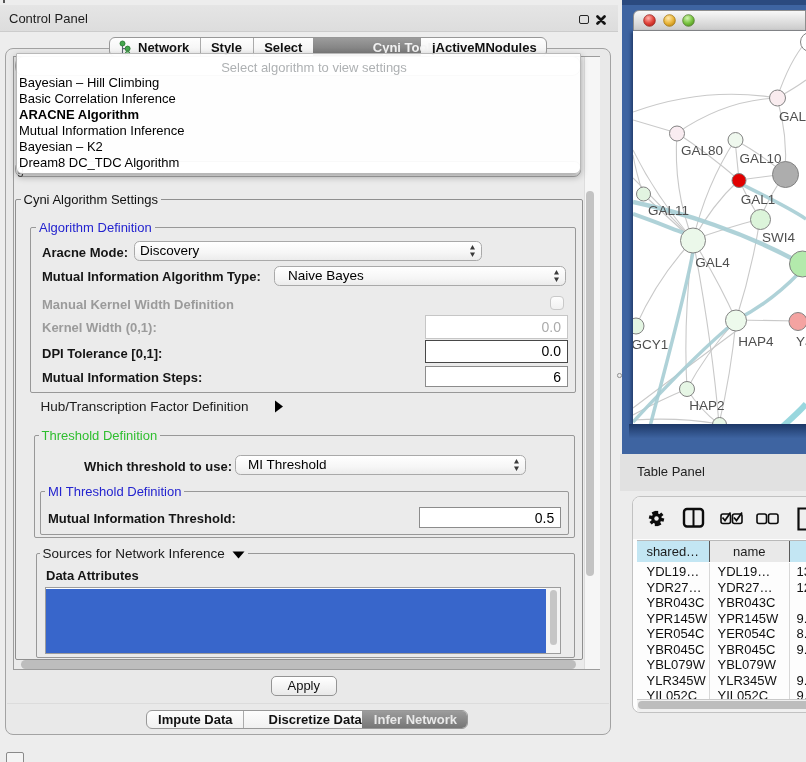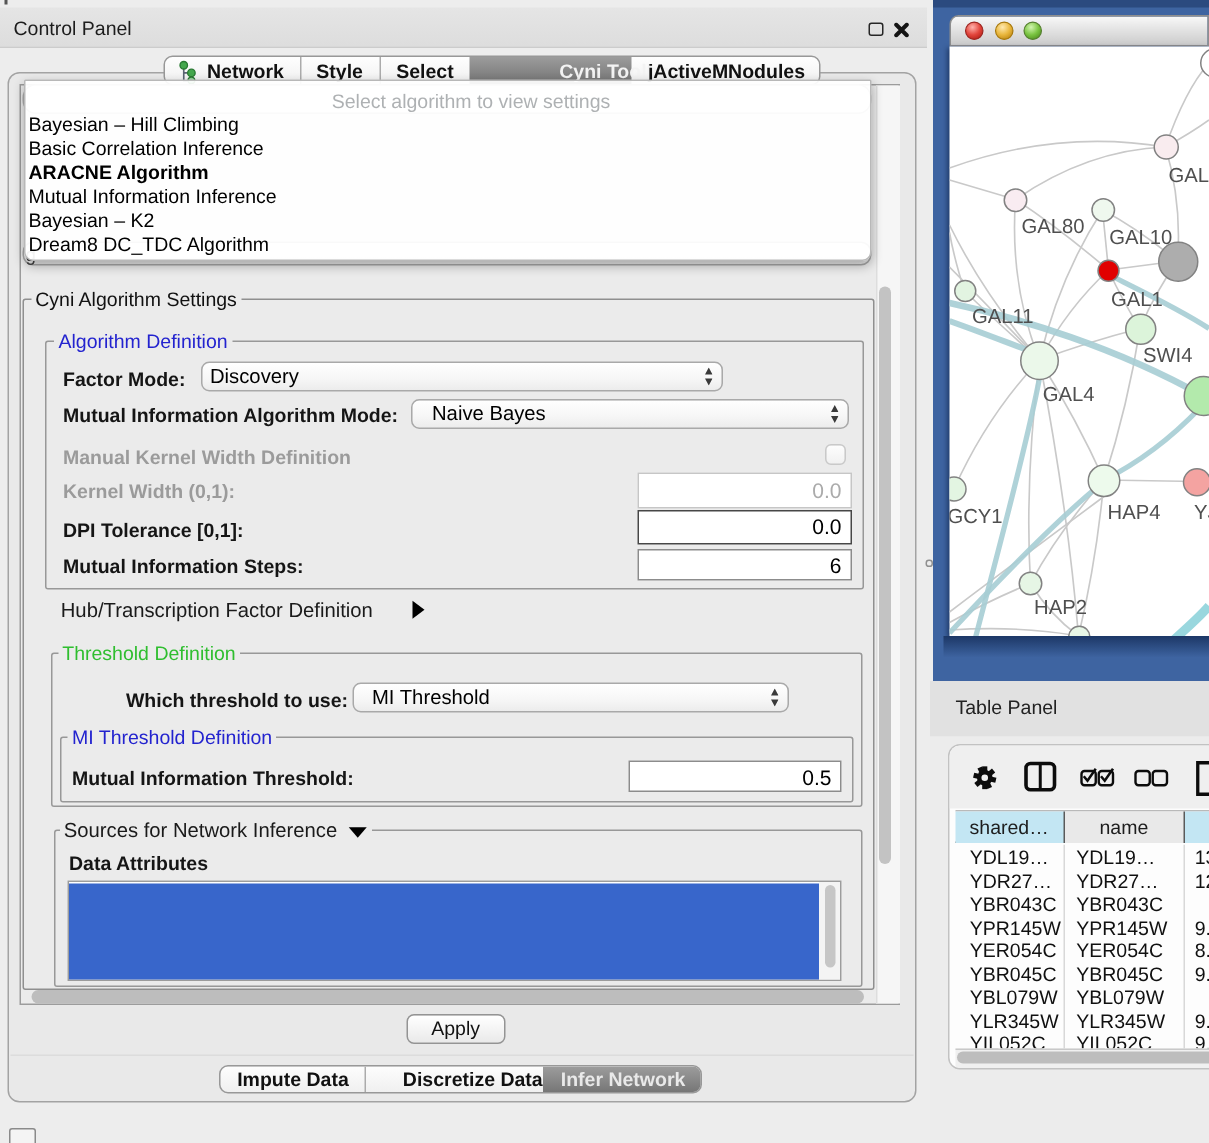--- a/index.html
+++ b/index.html
@@ -61,28 +61,28 @@
 <div class="abs" style="left:17px;top:162.5px;font-size:12.5px;color:#444;">g</div>
 
 <div class="grp" style="left:14.5px;top:198.5px;width:566.5px;height:459px;border-color:#8f8f8f;">
   <span style="left:5px;color:#111;">Cyni Algorithm Settings</span>
 </div>
 
 <div class="grp" style="left:30px;top:226.5px;width:543.5px;height:164.5px;">
   <span style="left:5px;color:#2323cf;">Algorithm Definition</span>
 </div>
 
-<div class="lbl" style="left:42px;top:244.5px;">Factor Mode:</div>
+<div class="lbl" style="left:42px;top:244.5px;">Aracne Mode:</div>
 <div class="combo" style="left:134px;top:241.3px;width:348px;height:19.5px;line-height:18.5px;padding-left:5px;">Discovery
  <svg class="ar" viewBox="0 0 5 12">
       <path d="M2.5,0 L5,4.6 L0,4.6 Z M2.5,12 L5,7.4 L0,7.4 Z" fill="#3a3a3a"></path>
     </svg>
 </div>
 
-<div class="lbl" style="left:42px;top:269.3px;">Mutual Information Algorithm Mode:</div>
+<div class="lbl" style="left:42px;top:269.3px;">Mutual Information Algorithm Type:</div>
 <div class="combo" style="left:274px;top:266px;width:292px;height:19.5px;line-height:18.5px;padding-left:13px;">Naive Bayes
  <svg class="ar" viewBox="0 0 5 12">
       <path d="M2.5,0 L5,4.6 L0,4.6 Z M2.5,12 L5,7.4 L0,7.4 Z" fill="#3a3a3a"></path>
     </svg>
 </div>
 
 <div class="glbl" style="left:42px;top:296.5px;">Manual Kernel Width Definition</div>
 <div class="abs" style="left:550px;top:296px;width:14px;height:14px;border:1.5px solid #c9c9c9;border-radius:4px;background:linear-gradient(#fdfdfd,#f1f1f1);box-sizing:border-box;"></div>
 
 <div class="glbl" style="left:42px;top:320.2px;">Kernel Width (0,1):</div>

